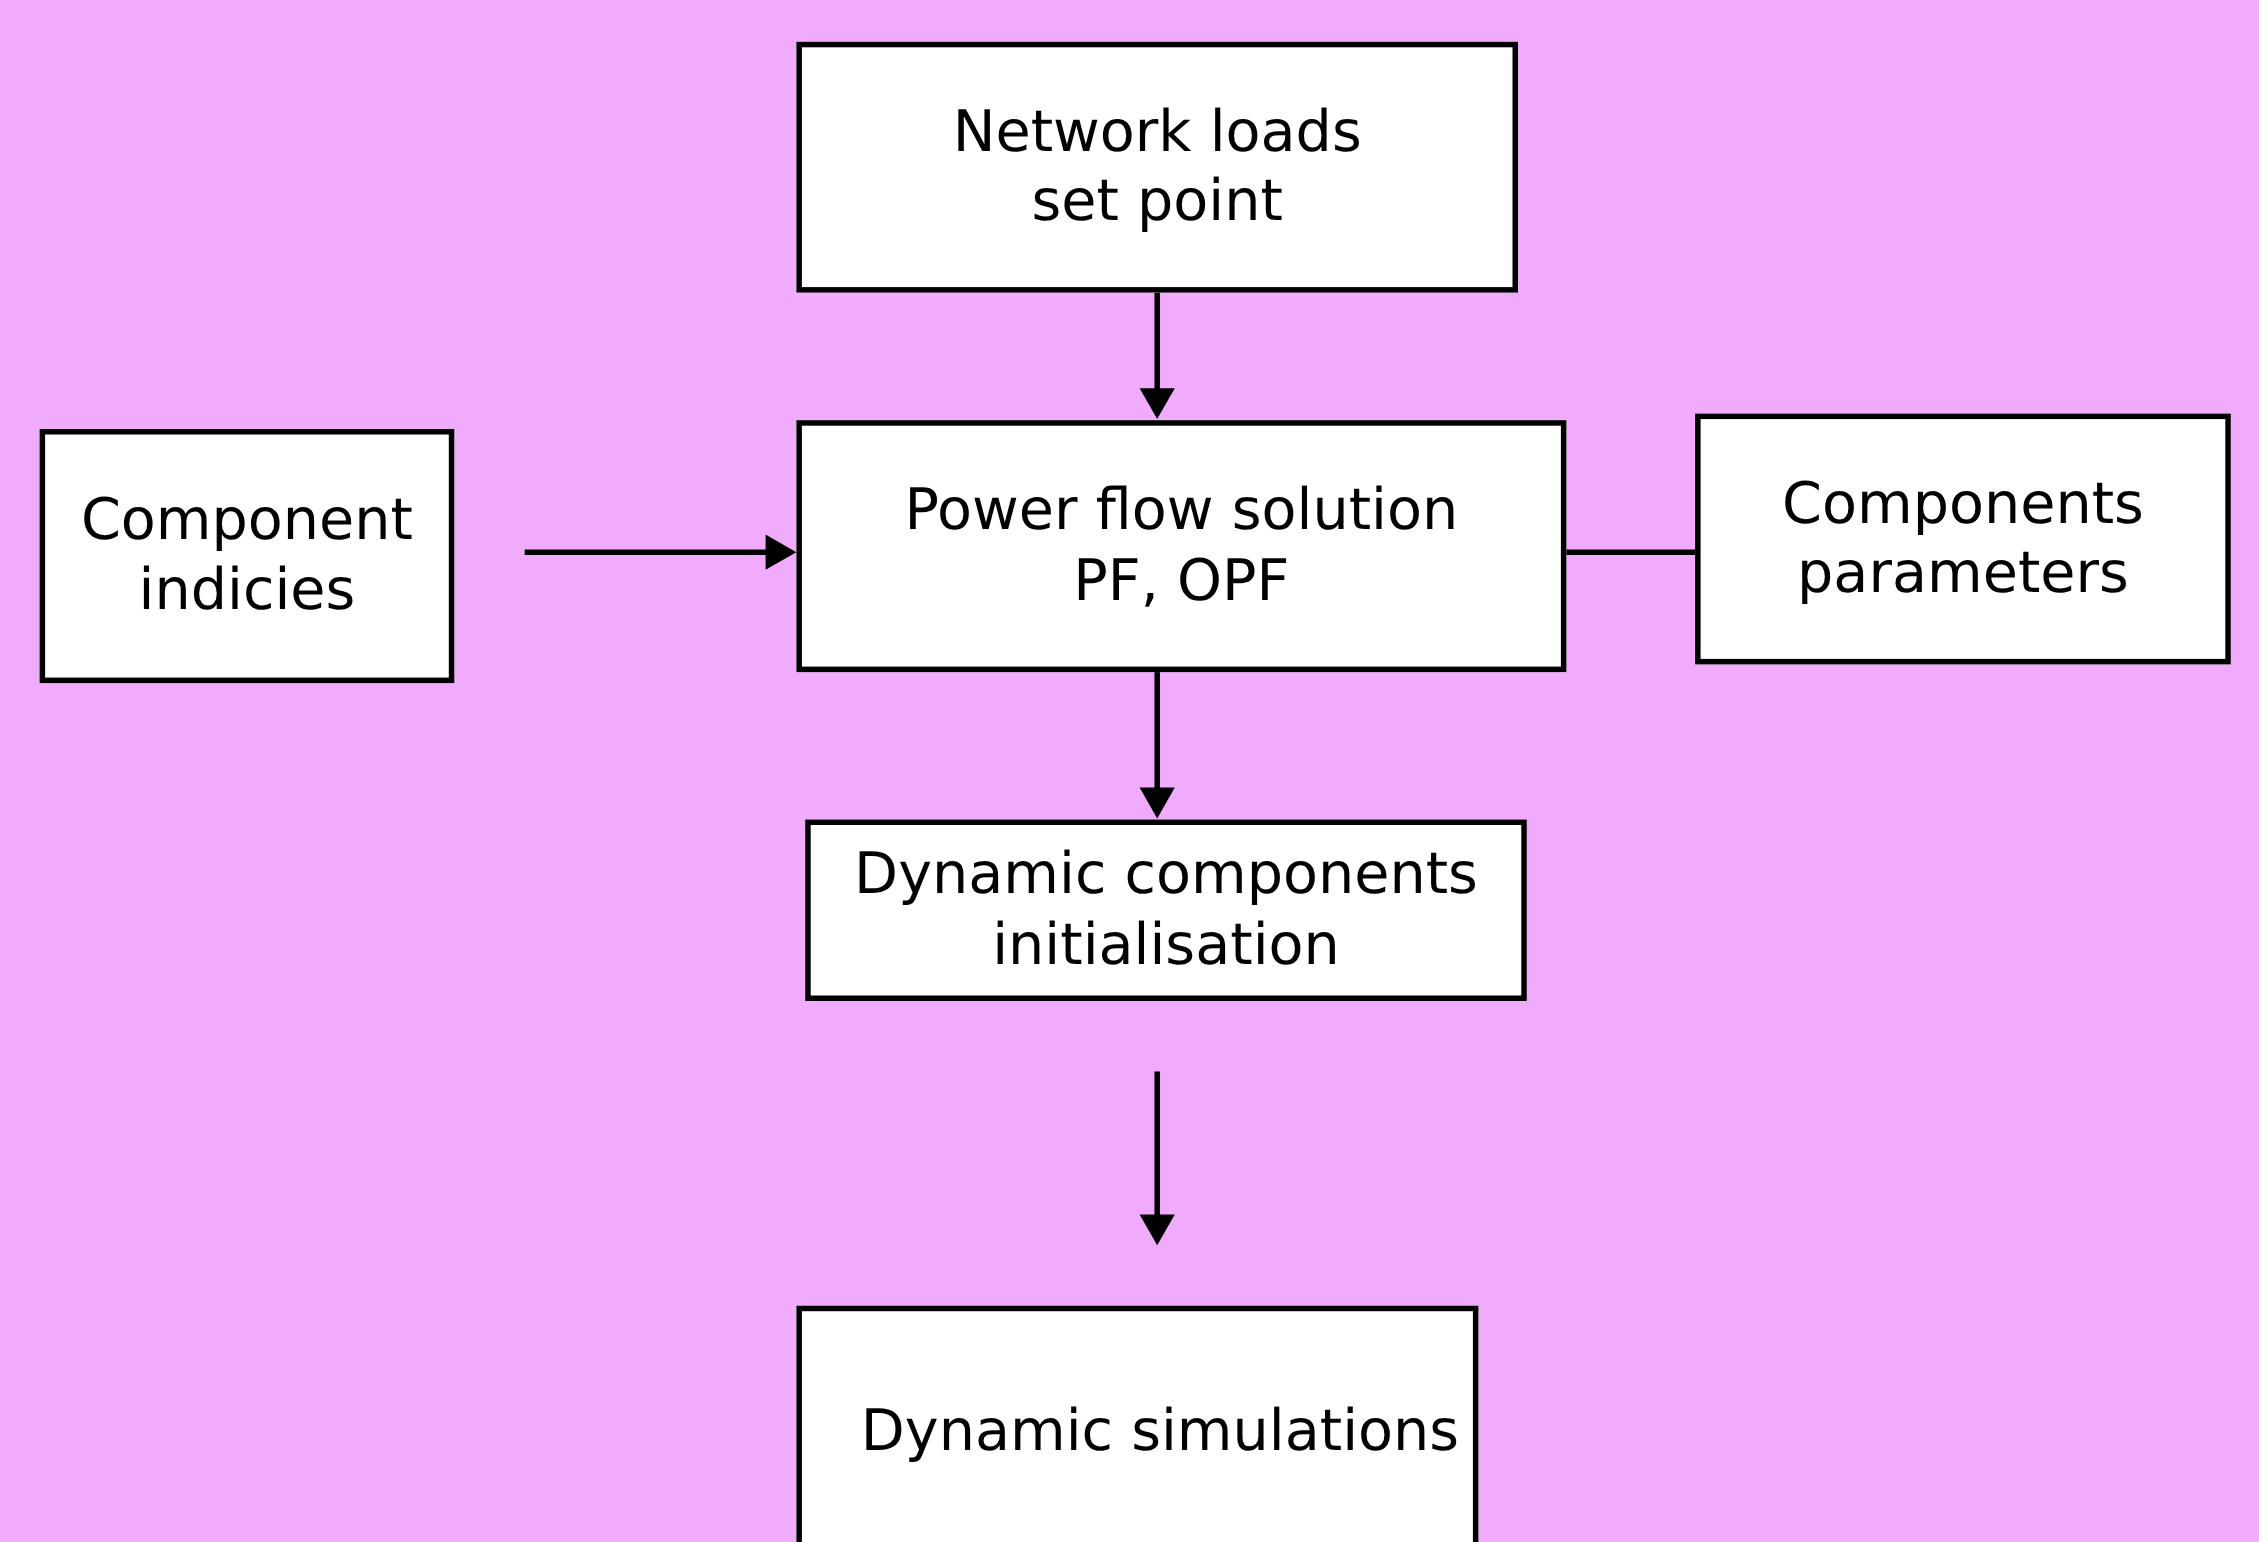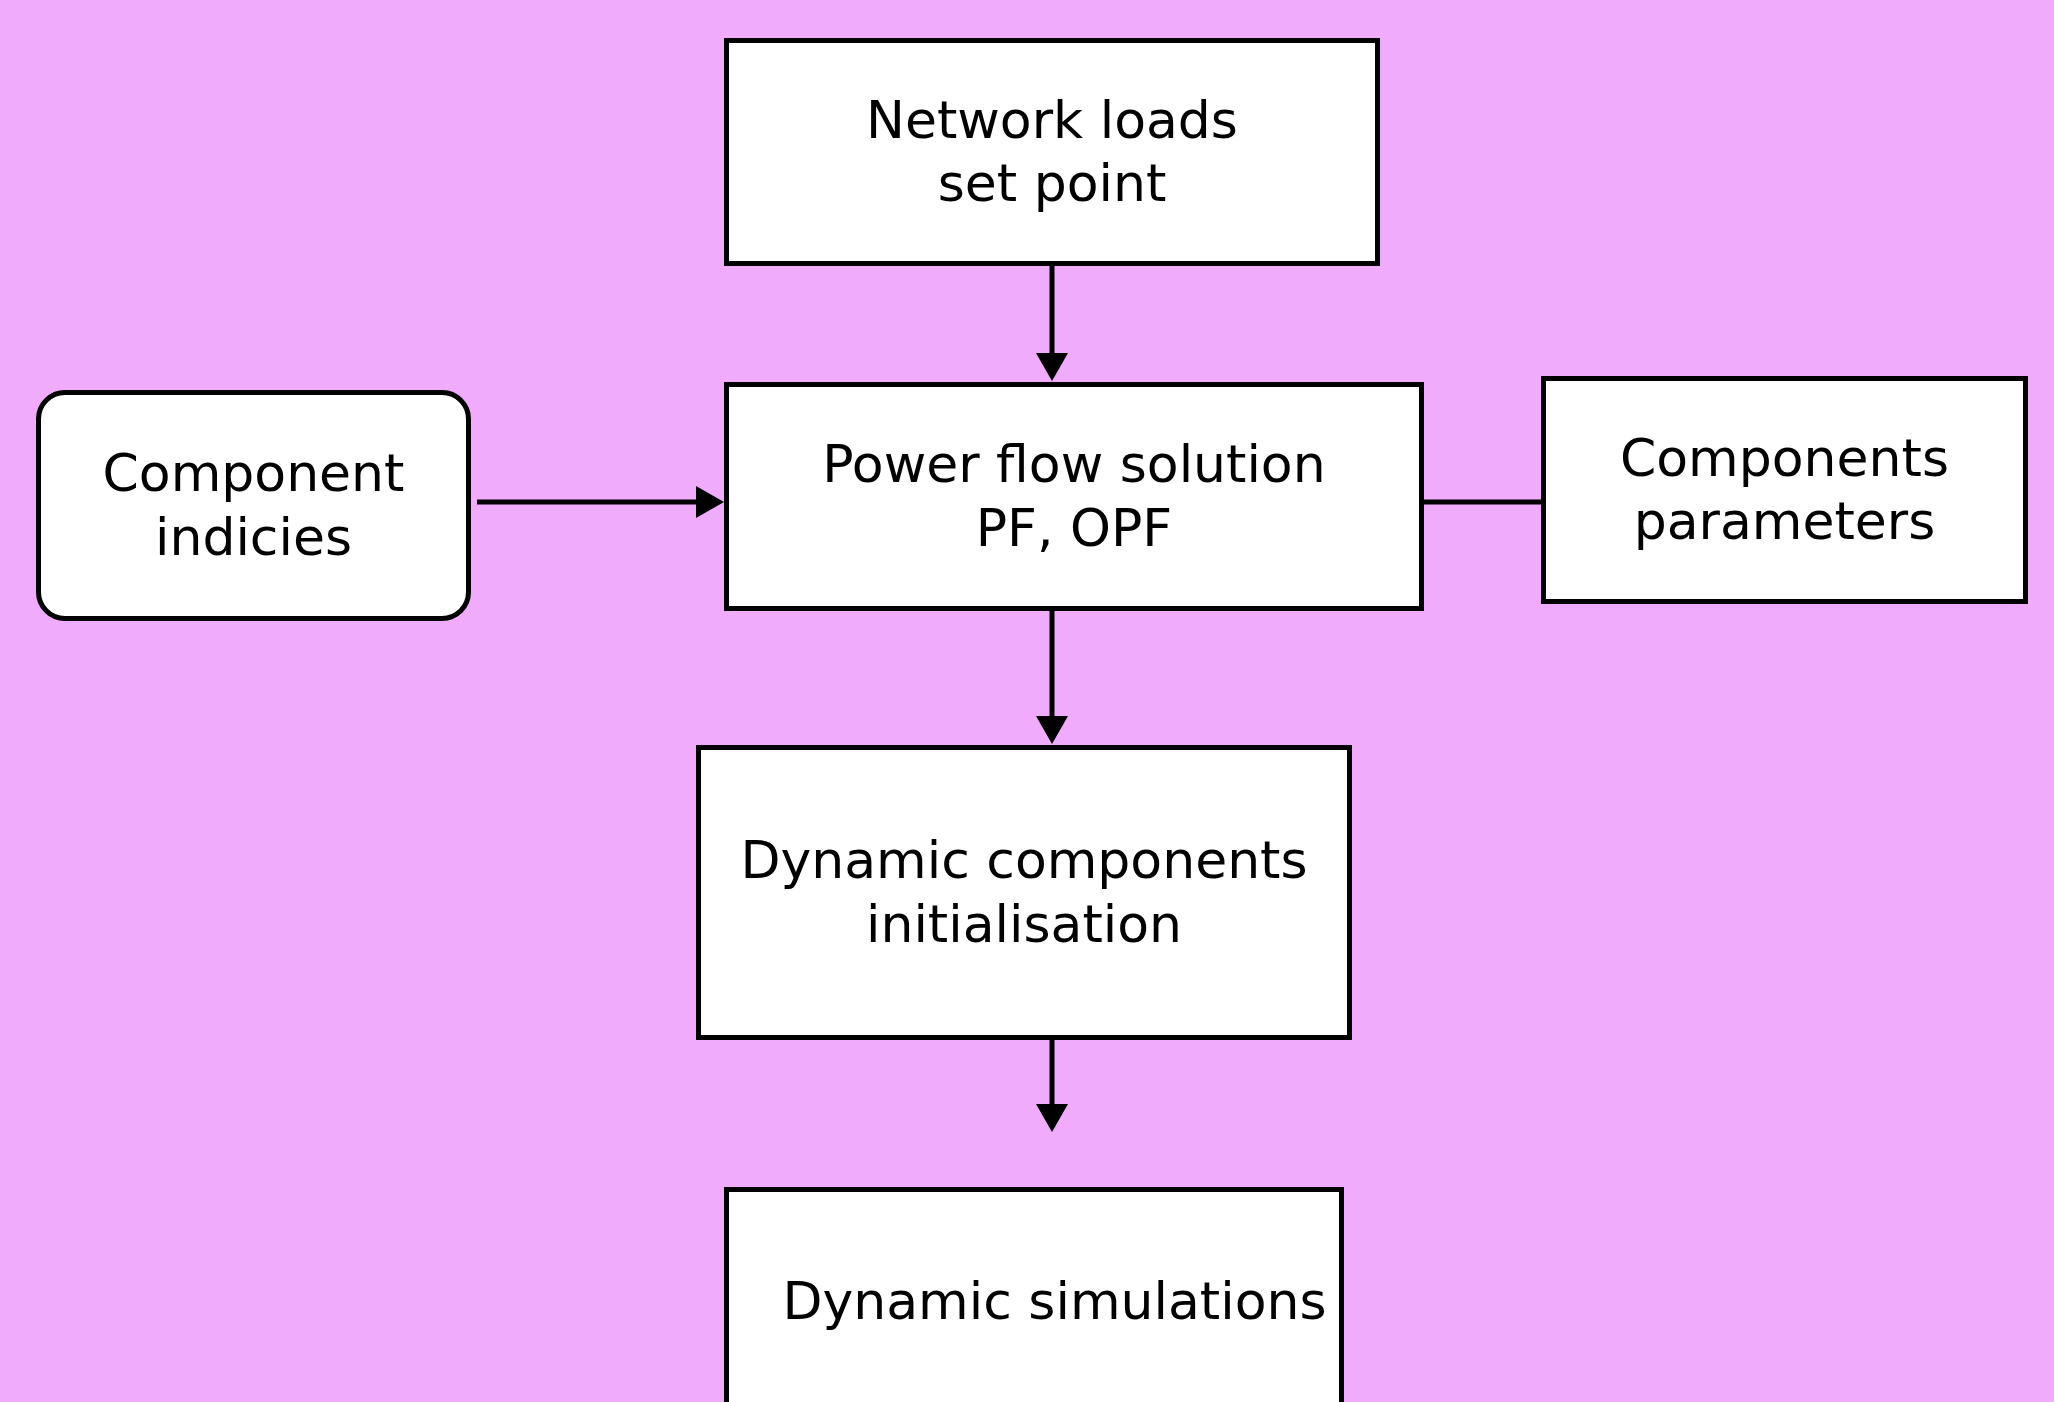--- a/index.html
+++ b/index.html
@@ -72,36 +72,36 @@
       <line x1="1052" y1="974" x2="1052" y2="1105" stroke="#000000" stroke-width="5"></line>
       <polygon points="1052,1132 1036,1104 1068,1104" fill="#000000"></polygon>
     </g>
   </svg>
 
   <div class="node" style="left:724px; top:38px; width:656px; height:228px;">
     <span class="label">Network loads
 set point</span>
   </div>
 
-  <div class="node" style="left:36px; top:390px; width:435px; height:231px;border-radius:29px;">
+  <div class="node" style="left:36px; top:390px; width:377px; height:231px;">
     <span class="label">Component
 indicies</span>
   </div>
 
   <div class="node" style="left:724px; top:382px; width:700px; height:229px;">
     <span class="label">Power flow solution
 PF, OPF</span>
   </div>
 
   <div class="node" style="left:1541px; top:376px; width:487px; height:228px;">
     <span class="label">Components
 parameters</span>
   </div>
 
-  <div class="node" style="left:696px; top:745px; width:656px; height:295px;">
+  <div class="node" style="left:732px; top:745px; width:656px; height:165px;">
     <span class="label">Dynamic components
 initialisation</span>
   </div>
 
   <div class="node" style="left:724px; top:1187px; width:620px; height:230px;padding-left:41px;">
     <span class="label">Dynamic simulations</span>
   </div>
 
 </div>
 

